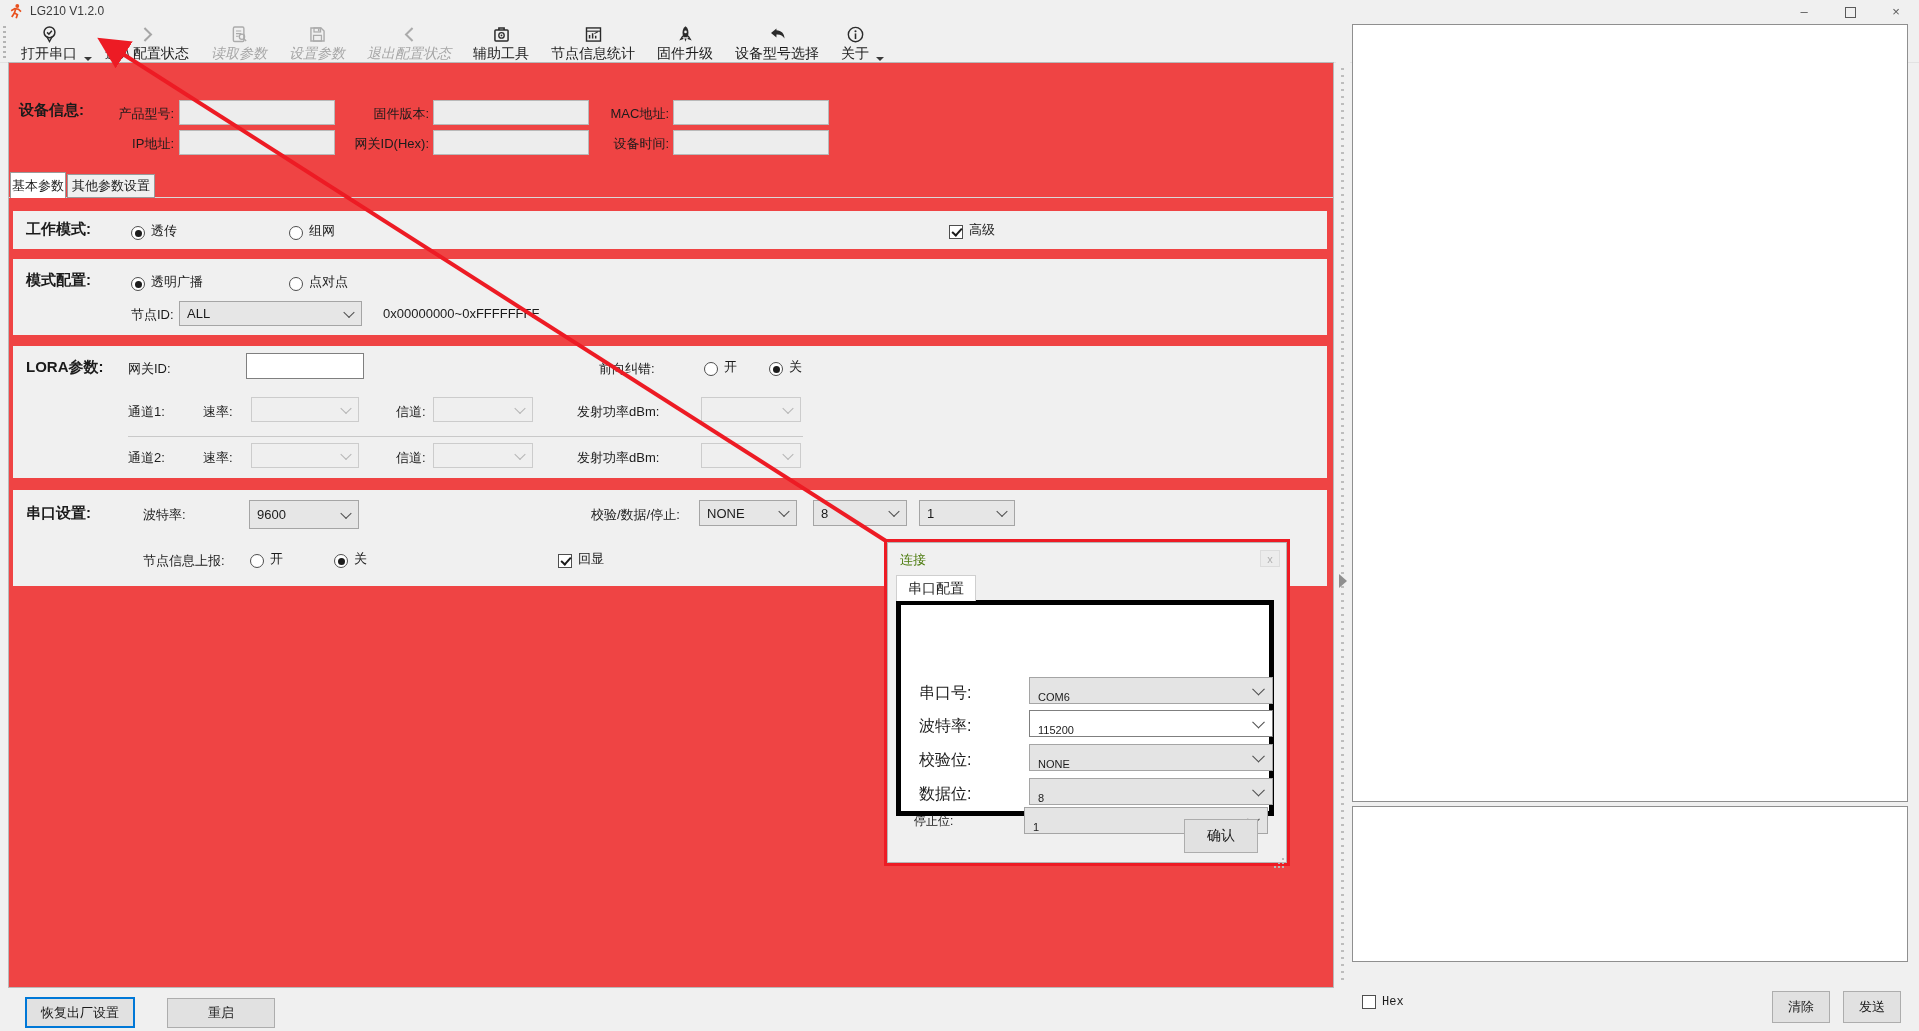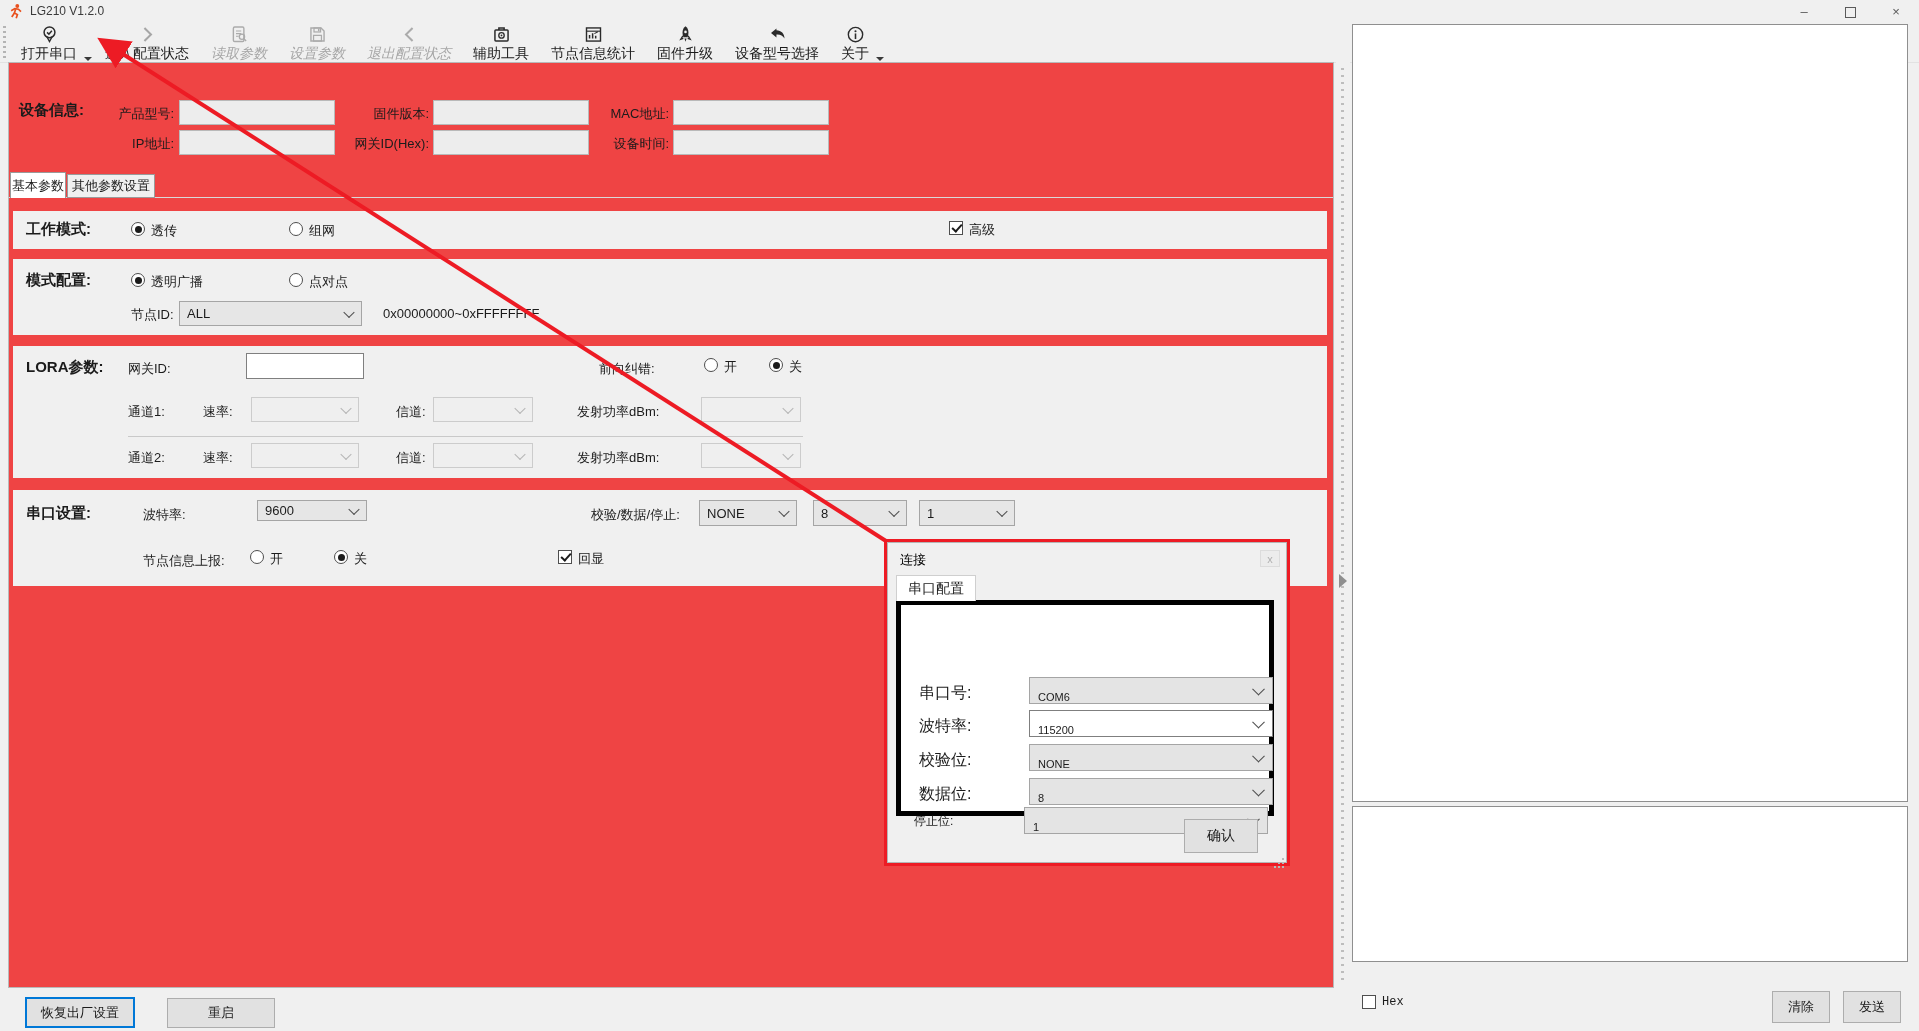--- a/index.html
+++ b/index.html
@@ -40,21 +40,21 @@
   
   .tabline{position:absolute;left:0px;top:134px;width:1324px;height:1px;background:#d9d9d9;}
   .tab{position:absolute;box-sizing:border-box;font-size:13px;display:flex;align-items:center;justify-content:center;}
   .tab.active{left:1px;top:109px;width:56px;height:26px;background:#fff;border:1px solid #9a9a9a;border-bottom:none;z-index:2;}
   .tab.inactive{left:58px;top:111px;width:88px;height:24px;background:#f0f0f0;border:1px solid #9a9a9a;}
 
   
   .band{position:absolute;left:4px;width:1314px;background:#f0f0f0;}
 
   
-  .opt{position:absolute;display:flex;align-items:flex-start;gap:6px;font-size:13px;white-space:nowrap;}
+  .opt{position:absolute;display:flex;align-items:flex-end;gap:6px;font-size:13px;white-space:nowrap;}
   .rad{display:inline-block;width:14px;height:14px;border:1px solid #4e4e4e;border-radius:50%;background:#fff;box-sizing:border-box;position:relative;flex:none;}
   .rad.sel::after{content:"";position:absolute;left:2.5px;top:2.5px;width:7px;height:7px;border-radius:50%;background:#1b1b1b;}
   .cb{display:inline-block;width:14px;height:14px;border:1px solid #4e4e4e;background:#fff;box-sizing:border-box;position:relative;flex:none;}
   .cb.checked::after{content:"";position:absolute;left:2px;top:2px;width:8px;height:4px;border-left:2px solid #1b1b1b;border-bottom:2px solid #1b1b1b;transform:rotate(-48deg);}
 
   
   .dd{position:absolute;background:#e6e6e6;border:1px solid #a5a5a5;box-sizing:border-box;display:flex;align-items:center;padding:0 20px 0 7px;font-size:13px;}
   .dd::after{content:"";position:absolute;right:8px;top:50%;width:7px;height:7px;border-right:1px solid #4e4e4e;border-bottom:1px solid #4e4e4e;transform:translateY(-70%) rotate(45deg);}
   .dd.off{background:#efefef;border-color:#cccccc;color:#9a9a9a;}
   .dd.off::after{border-color:#b5b5b5;}
@@ -68,21 +68,21 @@
   
   .splitter{position:absolute;left:1336px;top:62px;width:14px;height:926px;background:#f0f0f0;}
   .splitter .dots{position:absolute;left:5px;top:6px;width:3px;height:914px;
       background:repeating-linear-gradient(to bottom,#bdbdbd 0 2px,transparent 2px 7px);}
   .splitter .tri{position:absolute;left:3px;top:512px;width:0;height:0;border-top:7px solid transparent;border-bottom:7px solid transparent;border-left:8px solid #8f8f8f;}
   .panel{position:absolute;background:#fff;border:1px solid #8f8f8f;box-sizing:border-box;}
 
   
   .redbox{position:absolute;left:884px;top:539px;width:400px;height:321px;border:3px solid #ed1b24;z-index:40;background:#f0f0f0;}
   .dialog{position:absolute;left:0;top:0;right:0;bottom:0;background:#f0f0f0;border:1px solid #b5b5b5;box-sizing:border-box;}
-  .dlg-title{position:absolute;left:12px;top:8px;font-size:13px;color:#000000;}
+  .dlg-title{position:absolute;left:12px;top:8px;font-size:13px;color:#4d7c0f;}
   .dlg-close{position:absolute;right:6px;top:7px;width:20px;height:17px;background:#ececec;border:1px solid #dcdcdc;color:#b0b0b0;
              display:flex;align-items:center;justify-content:center;font-size:11px;box-sizing:border-box;}
   .dlg-tab{position:absolute;left:8px;top:32px;width:80px;height:26px;background:#fff;border:1px solid #cfcfcf;border-bottom:none;
            display:flex;align-items:center;justify-content:center;font-size:14px;z-index:2;box-sizing:border-box;}
   .dlg-panel{position:absolute;left:8px;top:57px;width:378px;height:216px;background:#fff;border:5px solid #000000;box-sizing:border-box;}
   .drow-lbl{position:absolute;left:18px;font-size:16px;white-space:nowrap;}
   .ddd{position:absolute;left:128px;width:244px;height:27px;background:#e4e4e4;border:1px solid #a5a5a5;box-sizing:border-box;
        display:flex;align-items:flex-end;padding:0 24px 0 8px;font-size:11px;}
   .ddd::after{content:"";position:absolute;right:9px;top:50%;width:8px;height:8px;border-right:1px solid #4e4e4e;border-bottom:1px solid #4e4e4e;transform:translateY(-70%) rotate(45deg);}
   .ddd.white{background:#fff;border-color:#7f7f7f;}
@@ -335,21 +335,21 @@
       </div>
       <div class="lbl" style="left:564px;top:103px;">发射功率dBm:</div>
       <div class="dd off" style="left:688px;top:97px;width:100px;height:25px;">
         <span></span>
       </div>
     </div>
 
     <div class="band" style="top:427px;height:96px;">
       <div class="blbl" style="left:13px;top:14px;">串口设置:</div>
       <div class="lbl" style="left:130px;top:16px;">波特率:</div>
-      <div class="dd" style="left:236px;top:10px;width:110px;height:21px;margin-left:8px;">
+      <div class="dd" style="left:236px;top:10px;width:110px;height:29px;">
         <span>9600</span>
       </div>
       <div class="lbl" style="left:578px;top:16px;">校验/数据/停止:</div>
       <div class="dd" style="left:686px;top:10px;width:98px;height:26px;">
         <span>NONE</span>
       </div>
       <div class="dd" style="left:800px;top:10px;width:94px;height:26px;">
         <span>8</span>
       </div>
       <div class="dd" style="left:906px;top:10px;width:96px;height:26px;">

